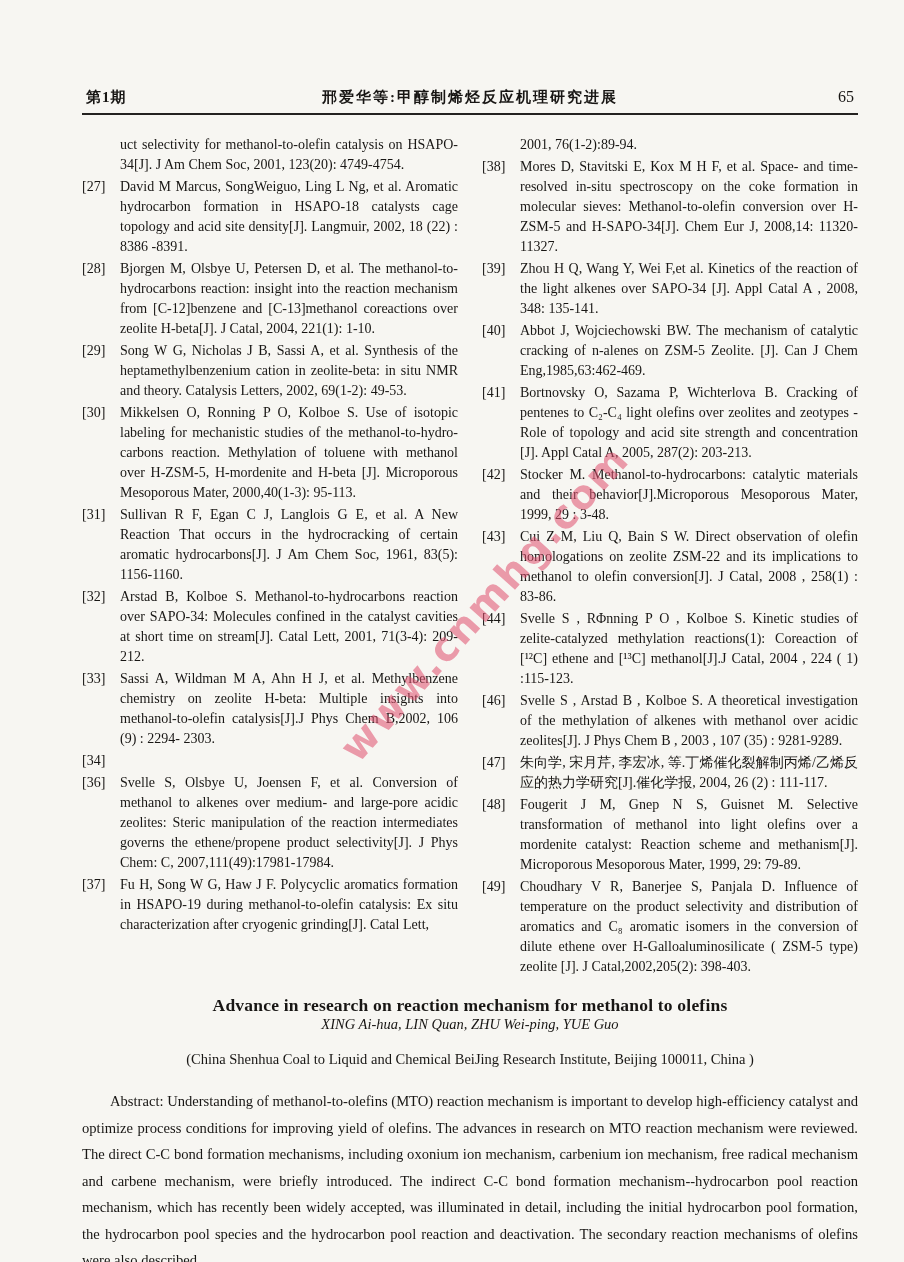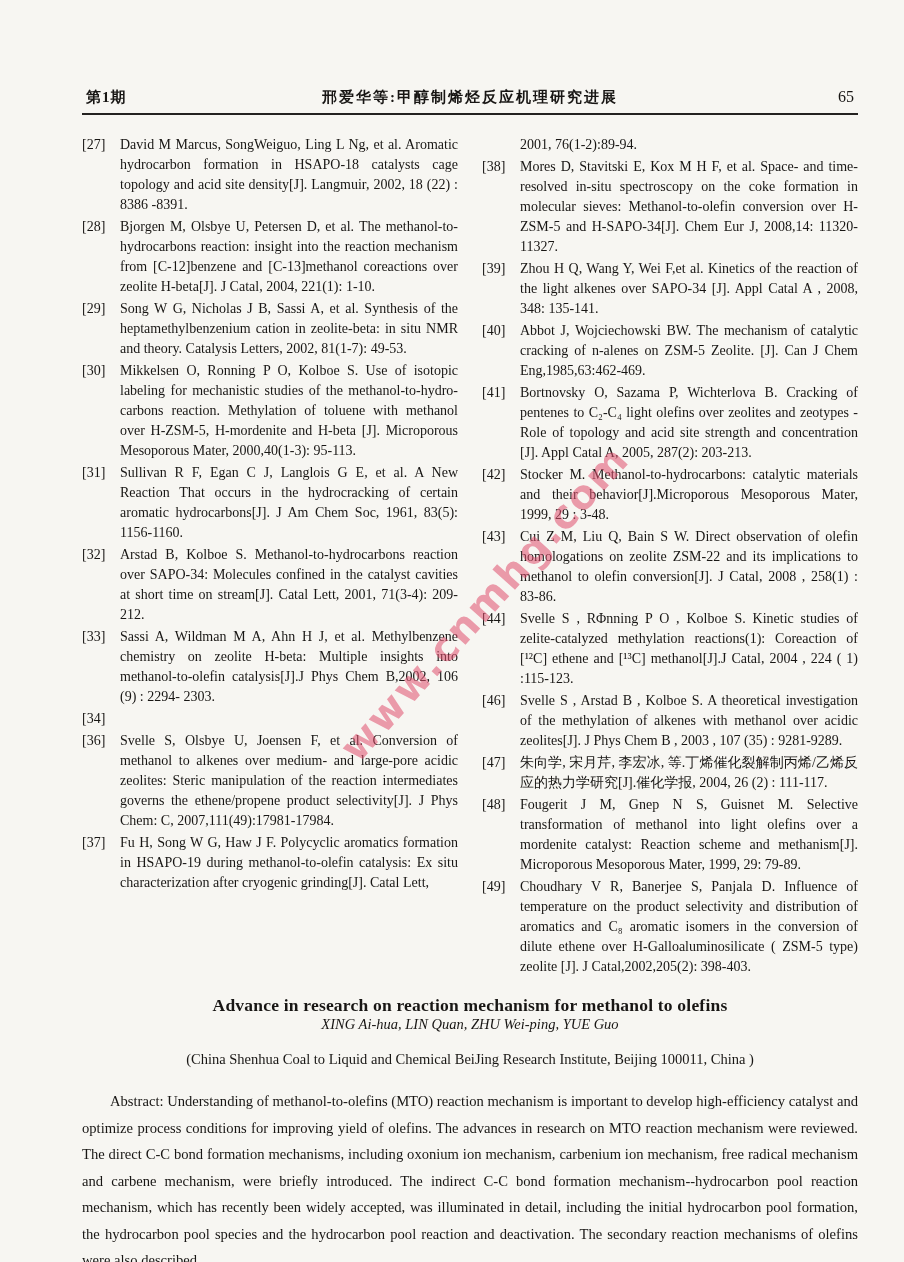--- a/index.html
+++ b/index.html
@@ -96,34 +96,38 @@
 
   <div class="hdr">
     <span class="hdr-issue">第1期</span>
     <span class="hdr-title">邢爱华等:甲醇制烯烃反应机理研究进展</span>
     <span class="hdr-page">65</span>
   </div>
 
   <div class="refs">
     <div class="ref-col">
 
+        <div class="ref-item">
+          <span class="ref-no"></span>
+          <span class="ref-text">uct selectivity for methanol-to-olefin catalysis on HSAPO-34[J]. J Am Chem Soc, 2001, 123(20): 4749-4754.</span>
+        </div>
 
         <div class="ref-item">
           <span class="ref-no">[27]</span>
           <span class="ref-text">David M Marcus, SongWeiguo, Ling L Ng, et al. Aromatic hydrocarbon formation in HSAPO-18 catalysts cage topology and acid site density[J]. Langmuir, 2002, 18 (22) : 8386 -8391.</span>
         </div>
 
         <div class="ref-item">
           <span class="ref-no">[28]</span>
           <span class="ref-text">Bjorgen M, Olsbye U, Petersen D, et al. The methanol-to-hydrocarbons reaction: insight into the reaction mechanism from [C-12]benzene and [C-13]methanol coreactions over zeolite H-beta[J]. J Catal, 2004, 221(1): 1-10.</span>
         </div>
 
         <div class="ref-item">
           <span class="ref-no">[29]</span>
-          <span class="ref-text">Song W G, Nicholas J B, Sassi A, et al. Synthesis of the heptamethylbenzenium cation in zeolite-beta: in situ NMR and theory. Catalysis Letters, 2002, 81(1-7): 49-53.</span>
+          <span class="ref-text">Song W G, Nicholas J B, Sassi A, et al. Synthesis of the heptamethylbenzenium cation in zeolite-beta: in situ NMR and theory. Catalysis Letters, 2002, 69(1-2): 49-53.</span>
         </div>
 
         <div class="ref-item">
           <span class="ref-no">[30]</span>
           <span class="ref-text">Mikkelsen O, Ronning P O, Kolboe S. Use of isotopic labeling for mechanistic studies of the methanol-to-hydro-carbons reaction. Methylation of toluene with methanol over H-ZSM-5, H-mordenite and H-beta [J]. Microporous Mesoporous Mater, 2000,40(1-3): 95-113.</span>
         </div>
 
         <div class="ref-item">
           <span class="ref-no">[31]</span>
           <span class="ref-text">Sullivan R F, Egan C J, Langlois G E, et al. A New Reaction That occurs in the hydrocracking of certain aromatic hydrocarbons[J]. J Am Chem Soc, 1961, 83(5): 1156-1160.</span>

